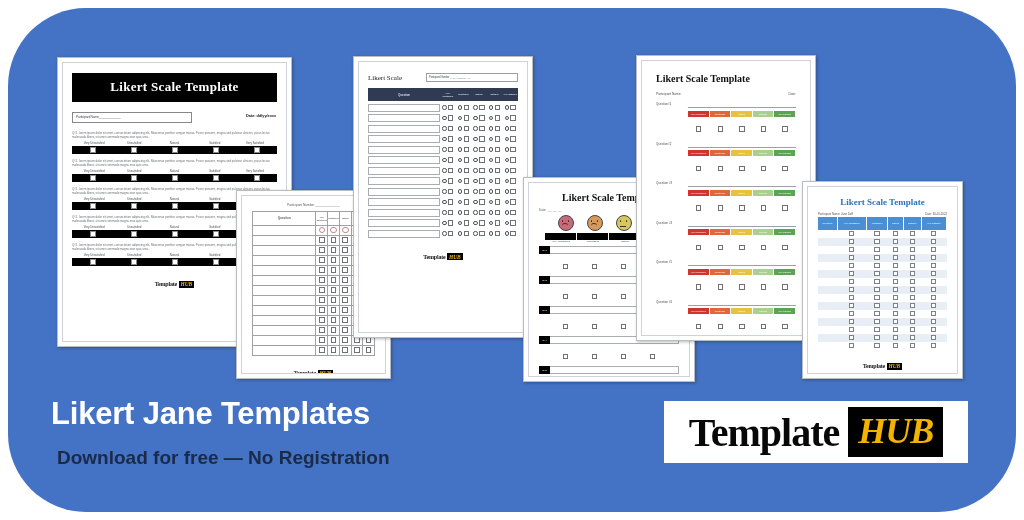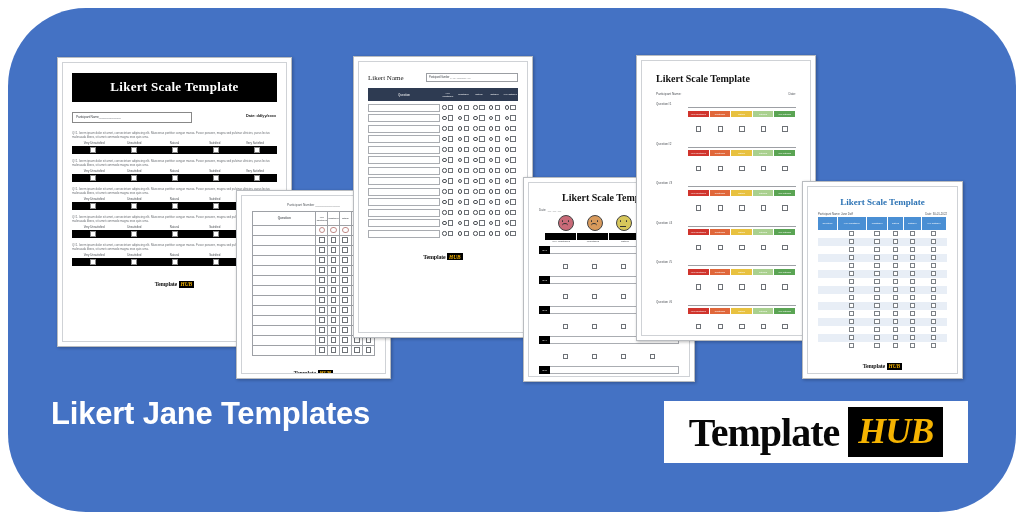--- a/index.html
+++ b/index.html
@@ -572,21 +572,21 @@
           <span class="w1">Template</span>
           <span class="w2">HUB</span>
         </span>
       </div>
     </div>
   </div>
 
   <div class="doc" id="doc3">
     <div class="doc-inner">
       <div class="head-row">
-        <div class="title3">Likert Name</div>
+        <div class="title3">Likert Scale</div>
         <div class="pbox micro blurtext">Participant Number _______________</div>
       </div>
       <div class="thead" id="doc3-head">
           <div class="c0 blurtext">Question</div>
           <div class="ch blurtext">Very Unsatisfied</div>
           <div class="ch blurtext">Unsatisfied</div>
           <div class="ch blurtext">Natural</div>
           <div class="ch blurtext">Satisfied</div>
           <div class="ch blurtext">Very Satisfied</div>
         </div>
@@ -1262,19 +1262,20 @@
       <div class="footer-logo">
         <span class="mini-logo">
           <span class="w1">Template</span>
           <span class="w2">HUB</span>
         </span>
       </div>
     </div>
   </div>
 
   <div id="headline">Likert Jane Templates</div>
+  <div id="tagline">Download for free — No Registration</div>
 
   <div id="brand">
     <span class="b1">Template</span>
     <span class="b2">HUB</span>
   </div>
 
 </div>
 
 </body></html>

